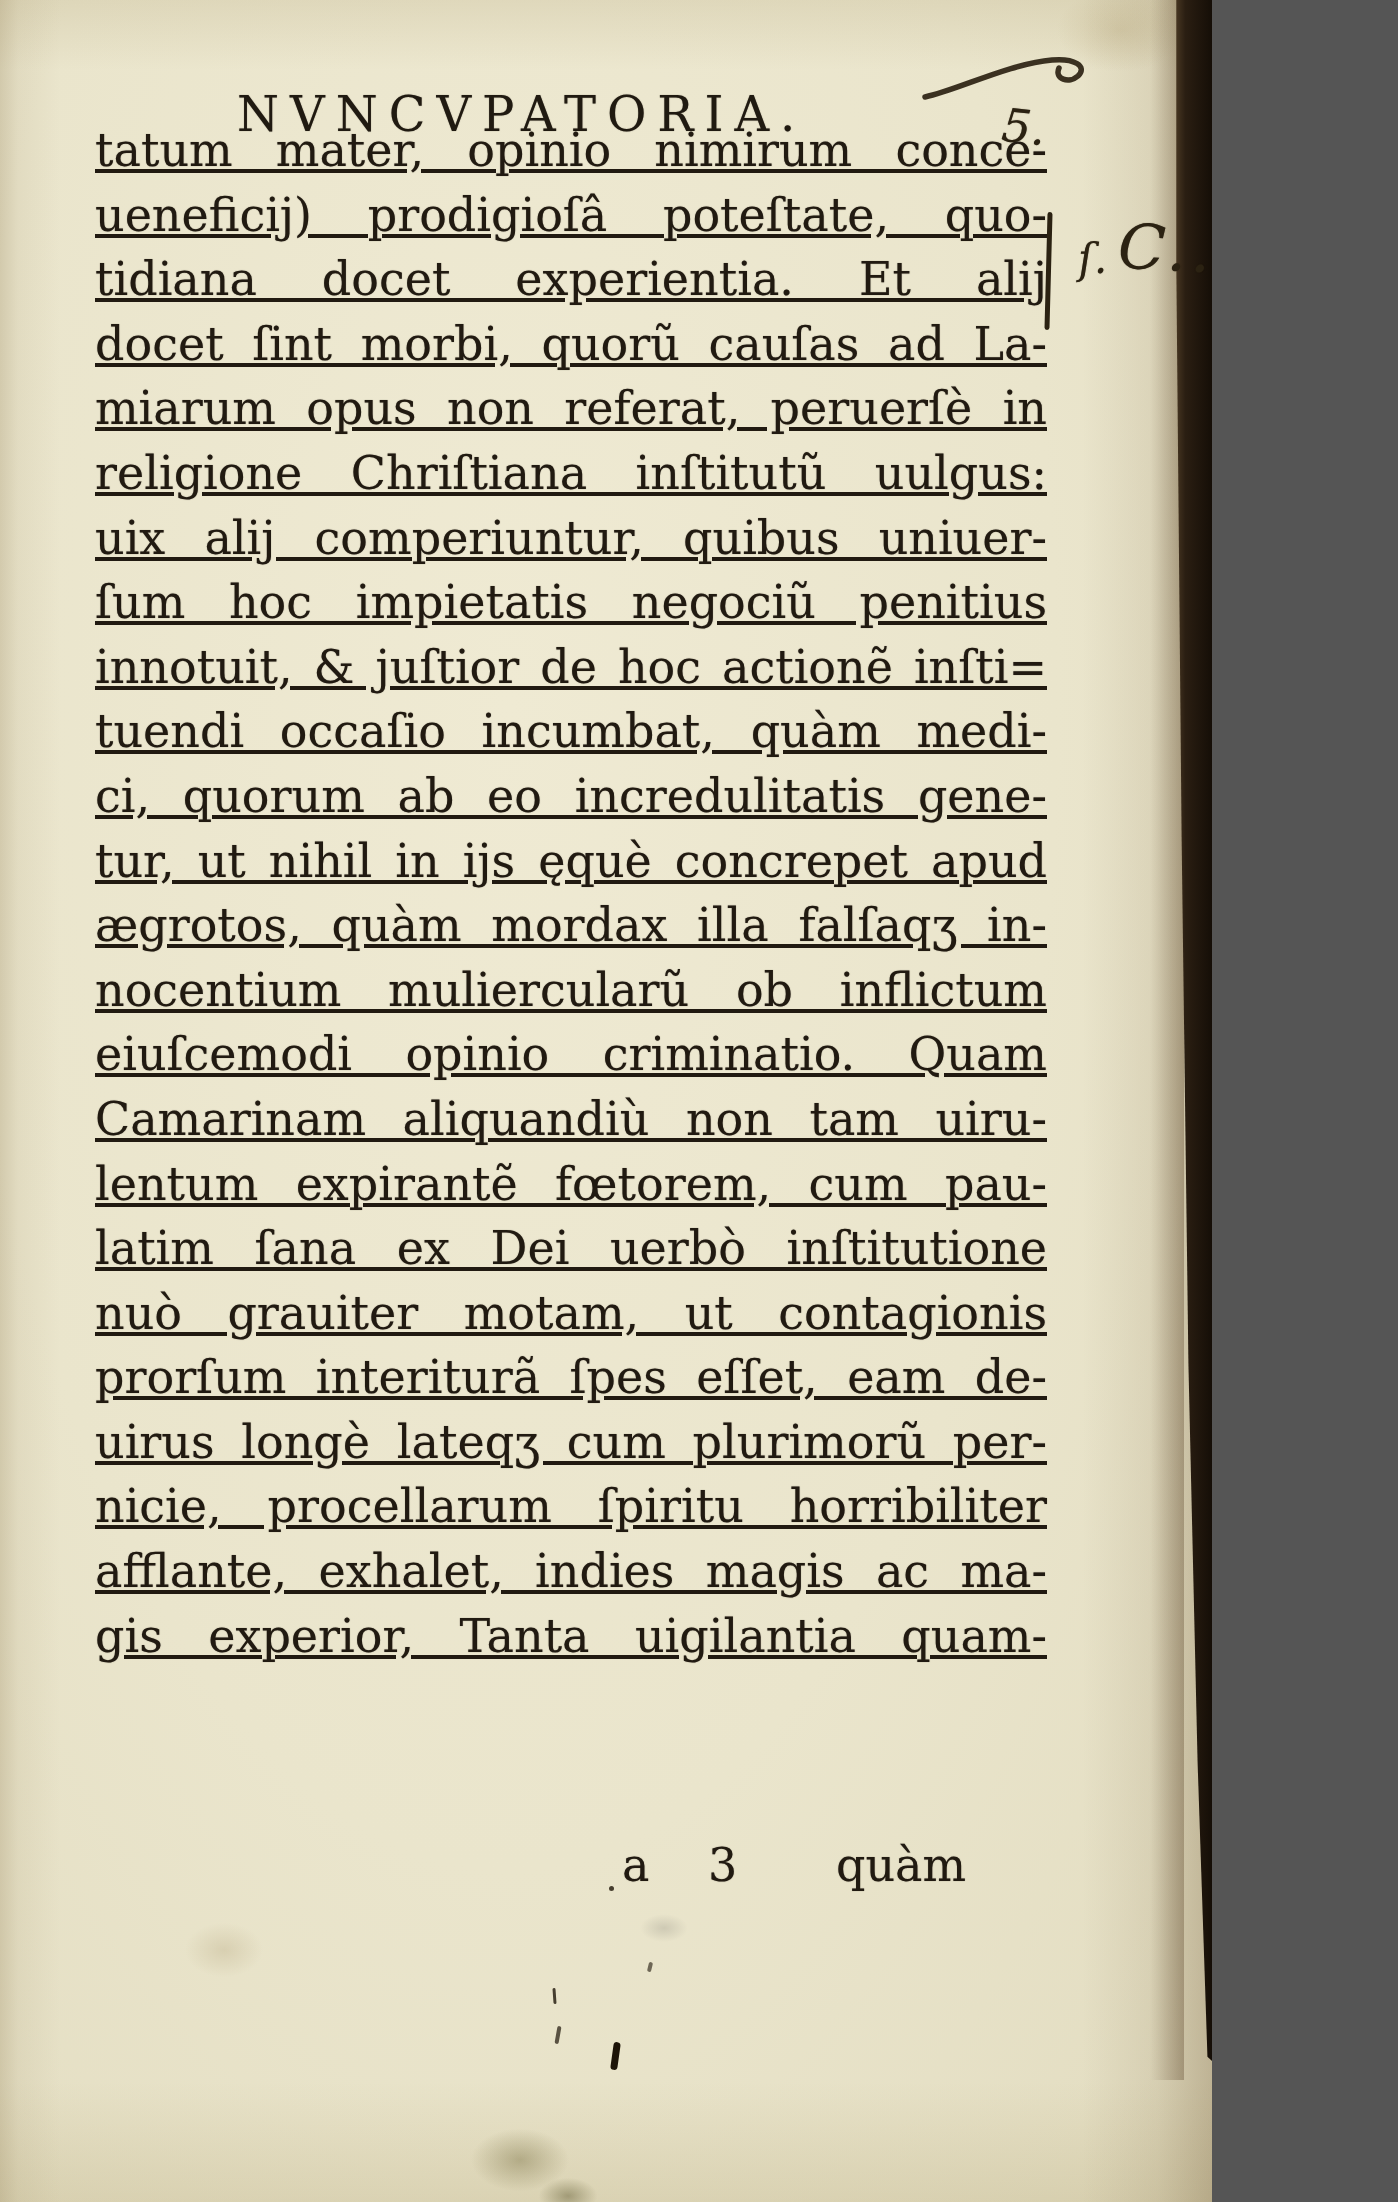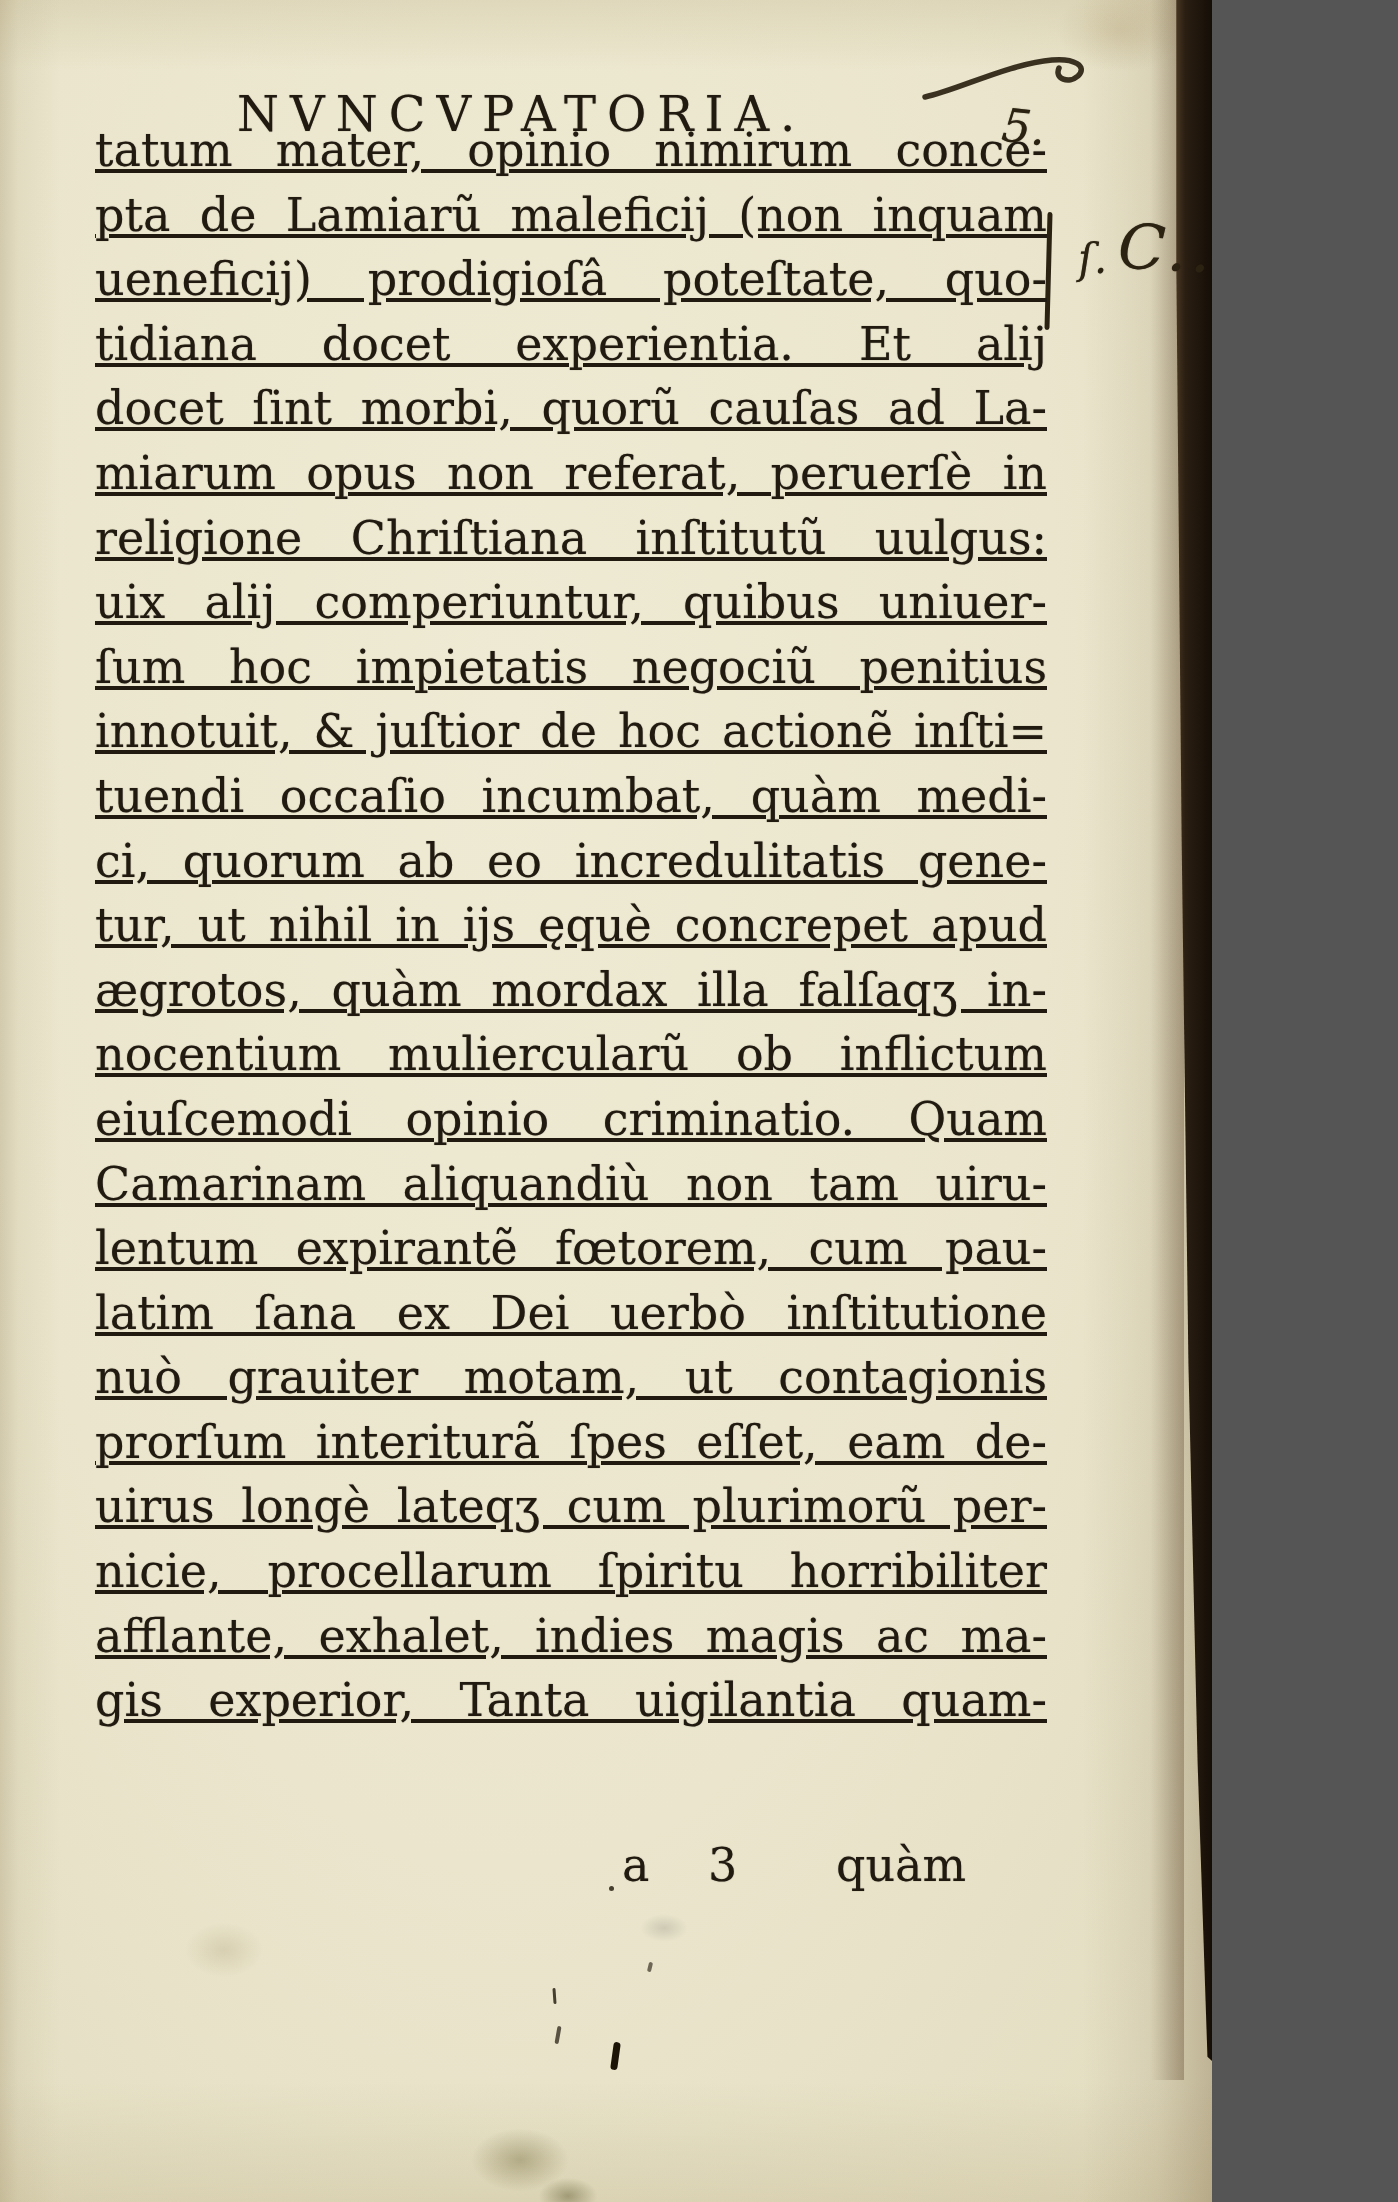--- a/index.html
+++ b/index.html
@@ -78,21 +78,20 @@
   </svg>
 
   <div class="hand folio">5.</div>
 
   <div class="note-bar"></div>
   <div class="hand note-s">ſ.</div>
   <div class="hand note-c">C..</div>
 
   <div class="textblock">
     <div class="line">tatum mater, opinio nimirum conce-</div>
-    <div class="line">pta de Lamiarũ maleficij (non inquam</div>
     <div class="line">ueneficij) prodigioſâ poteſtate, quo-</div>
     <div class="line">tidiana docet experientia. Et alij</div>
     <div class="line">docet ſint morbi, quorũ cauſas ad La-</div>
     <div class="line">miarum opus non referat, peruerſè in</div>
     <div class="line">religione Chriſtiana inſtitutũ uulgus:</div>
     <div class="line">uix alij comperiuntur, quibus uniuer-</div>
     <div class="line">ſum hoc impietatis negociũ penitius</div>
     <div class="line">innotuit, &amp; juſtior de hoc actionẽ inſti=</div>
     <div class="line">tuendi occaſio incumbat, quàm medi-</div>
     <div class="line">ci, quorum ab eo incredulitatis gene-</div>

